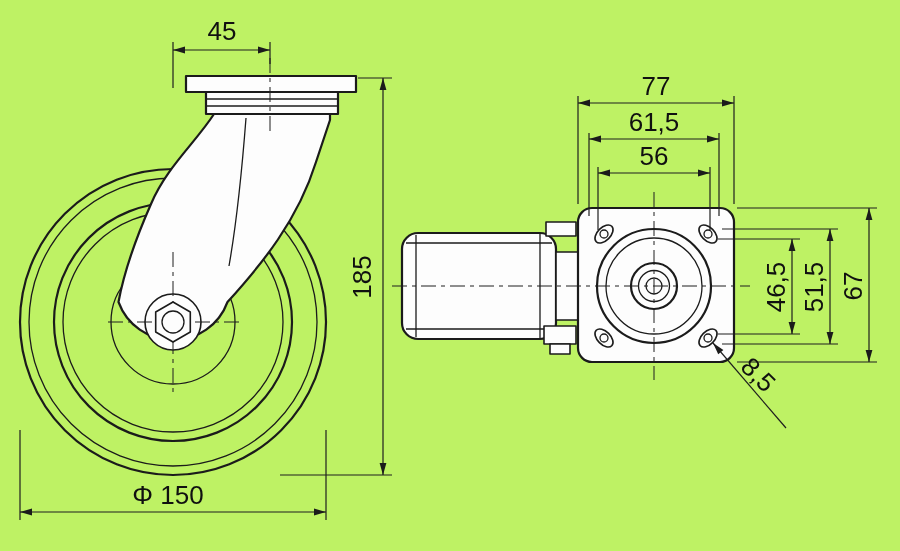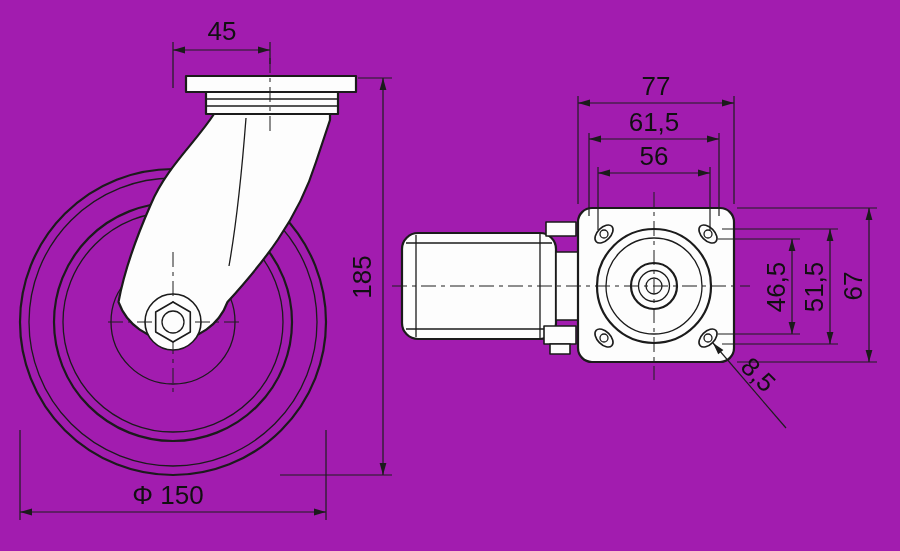--- a/index.html
+++ b/index.html
@@ -1,17 +1,17 @@
 <!DOCTYPE html>
 <html><head>
 <meta charset="utf-8">
 <title>Technical Drawing</title>
 <style>
   html,body{margin:0;padding:0;background:#ffffff;}
-  .stage{width:900px;height:551px;background:#a21caf;overflow:hidden;position:relative;text-align:center;}
+  .stage{width:900px;height:551px;background:#bef264;overflow:hidden;position:relative;text-align:center;}
   svg{display:block;}
   .ol{fill:none;stroke:#1b1b1b;stroke-width:2.2;stroke-linejoin:round;stroke-linecap:round;}
   .ol2{fill:none;stroke:#1b1b1b;stroke-width:1.3;stroke-linejoin:round;}
   .ow{fill:#fdfdfd;stroke:#1b1b1b;stroke-width:2.2;stroke-linejoin:round;}
   .ow2{fill:#fdfdfd;stroke:#1b1b1b;stroke-width:1.6;stroke-linejoin:round;}
   .dl{fill:none;stroke:#1e1e1e;stroke-width:1.2;}
   .cl{fill:none;stroke:#1e1e1e;stroke-width:1;stroke-dasharray:15 5 4 5;}
   .dt{font-family:"Liberation Sans","DejaVu Sans",sans-serif;font-size:26px;fill:#101010;}
 </style>
 </head>

